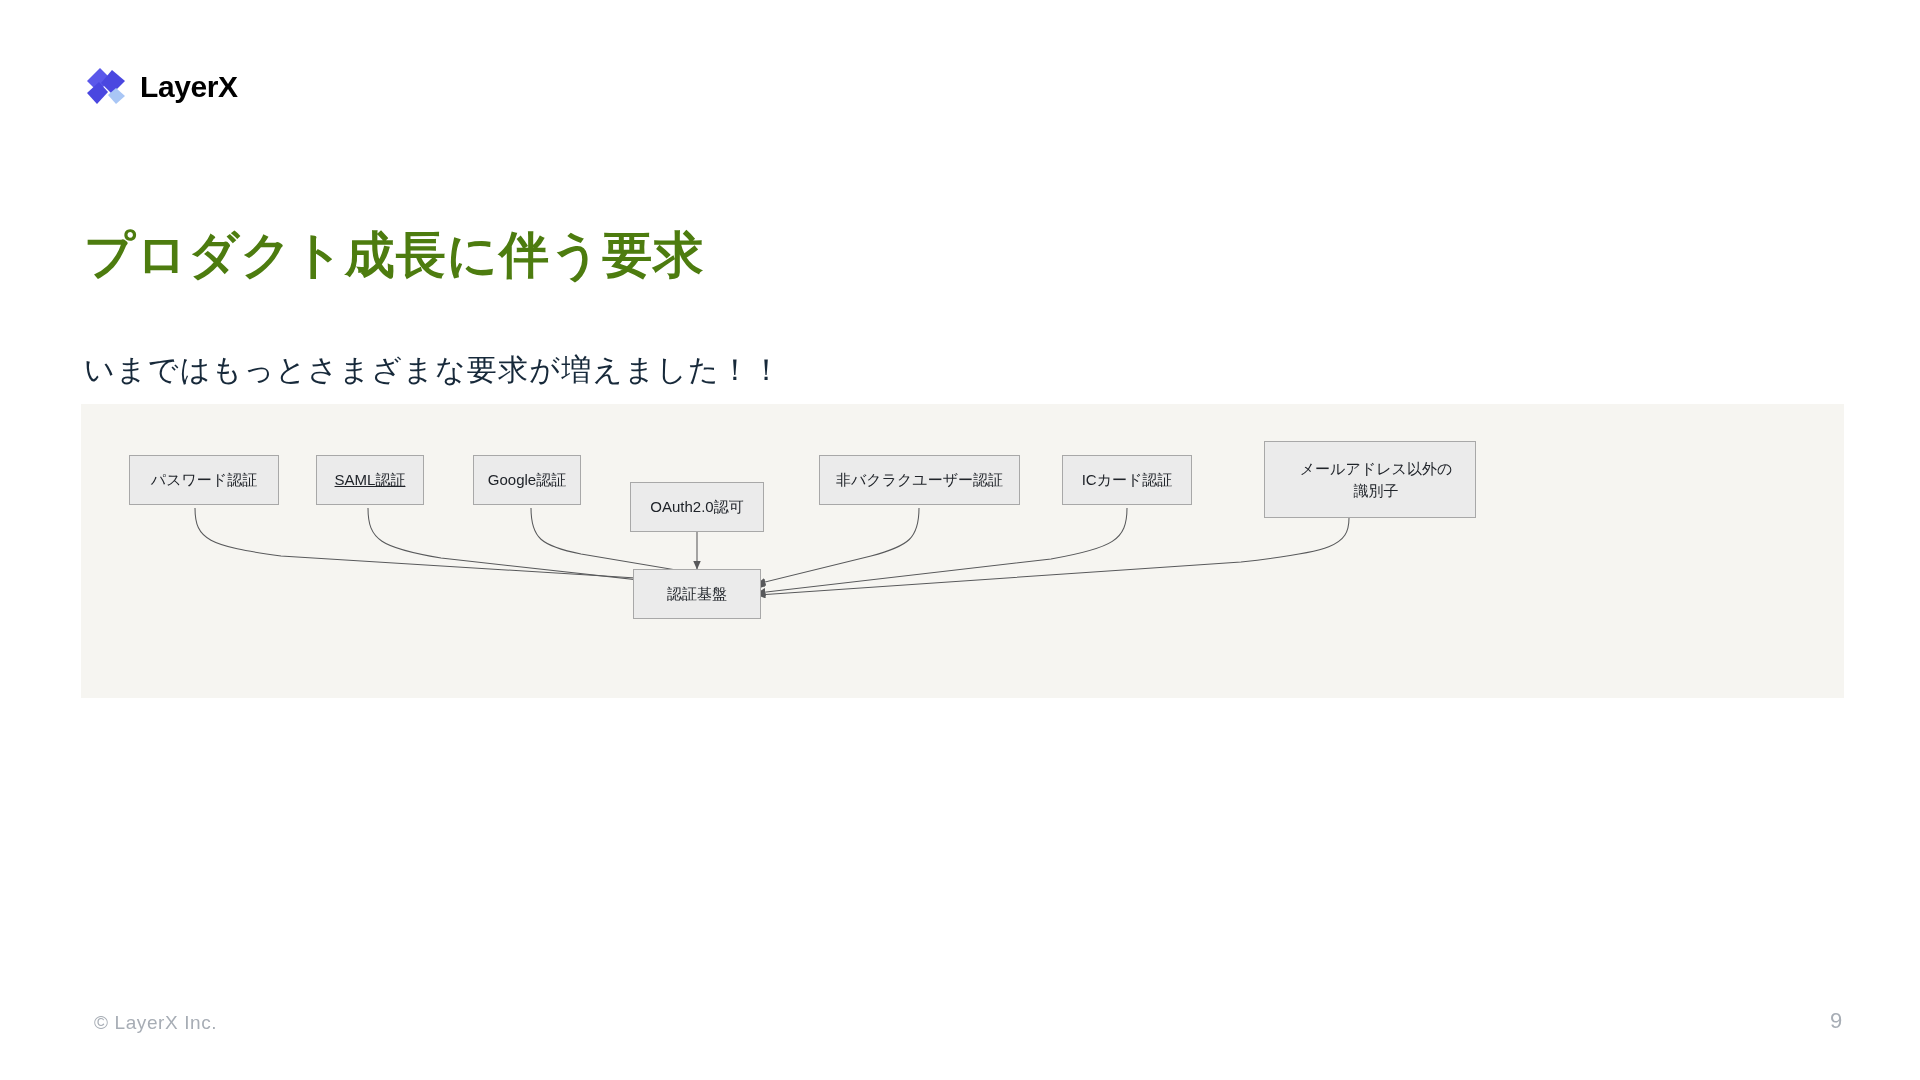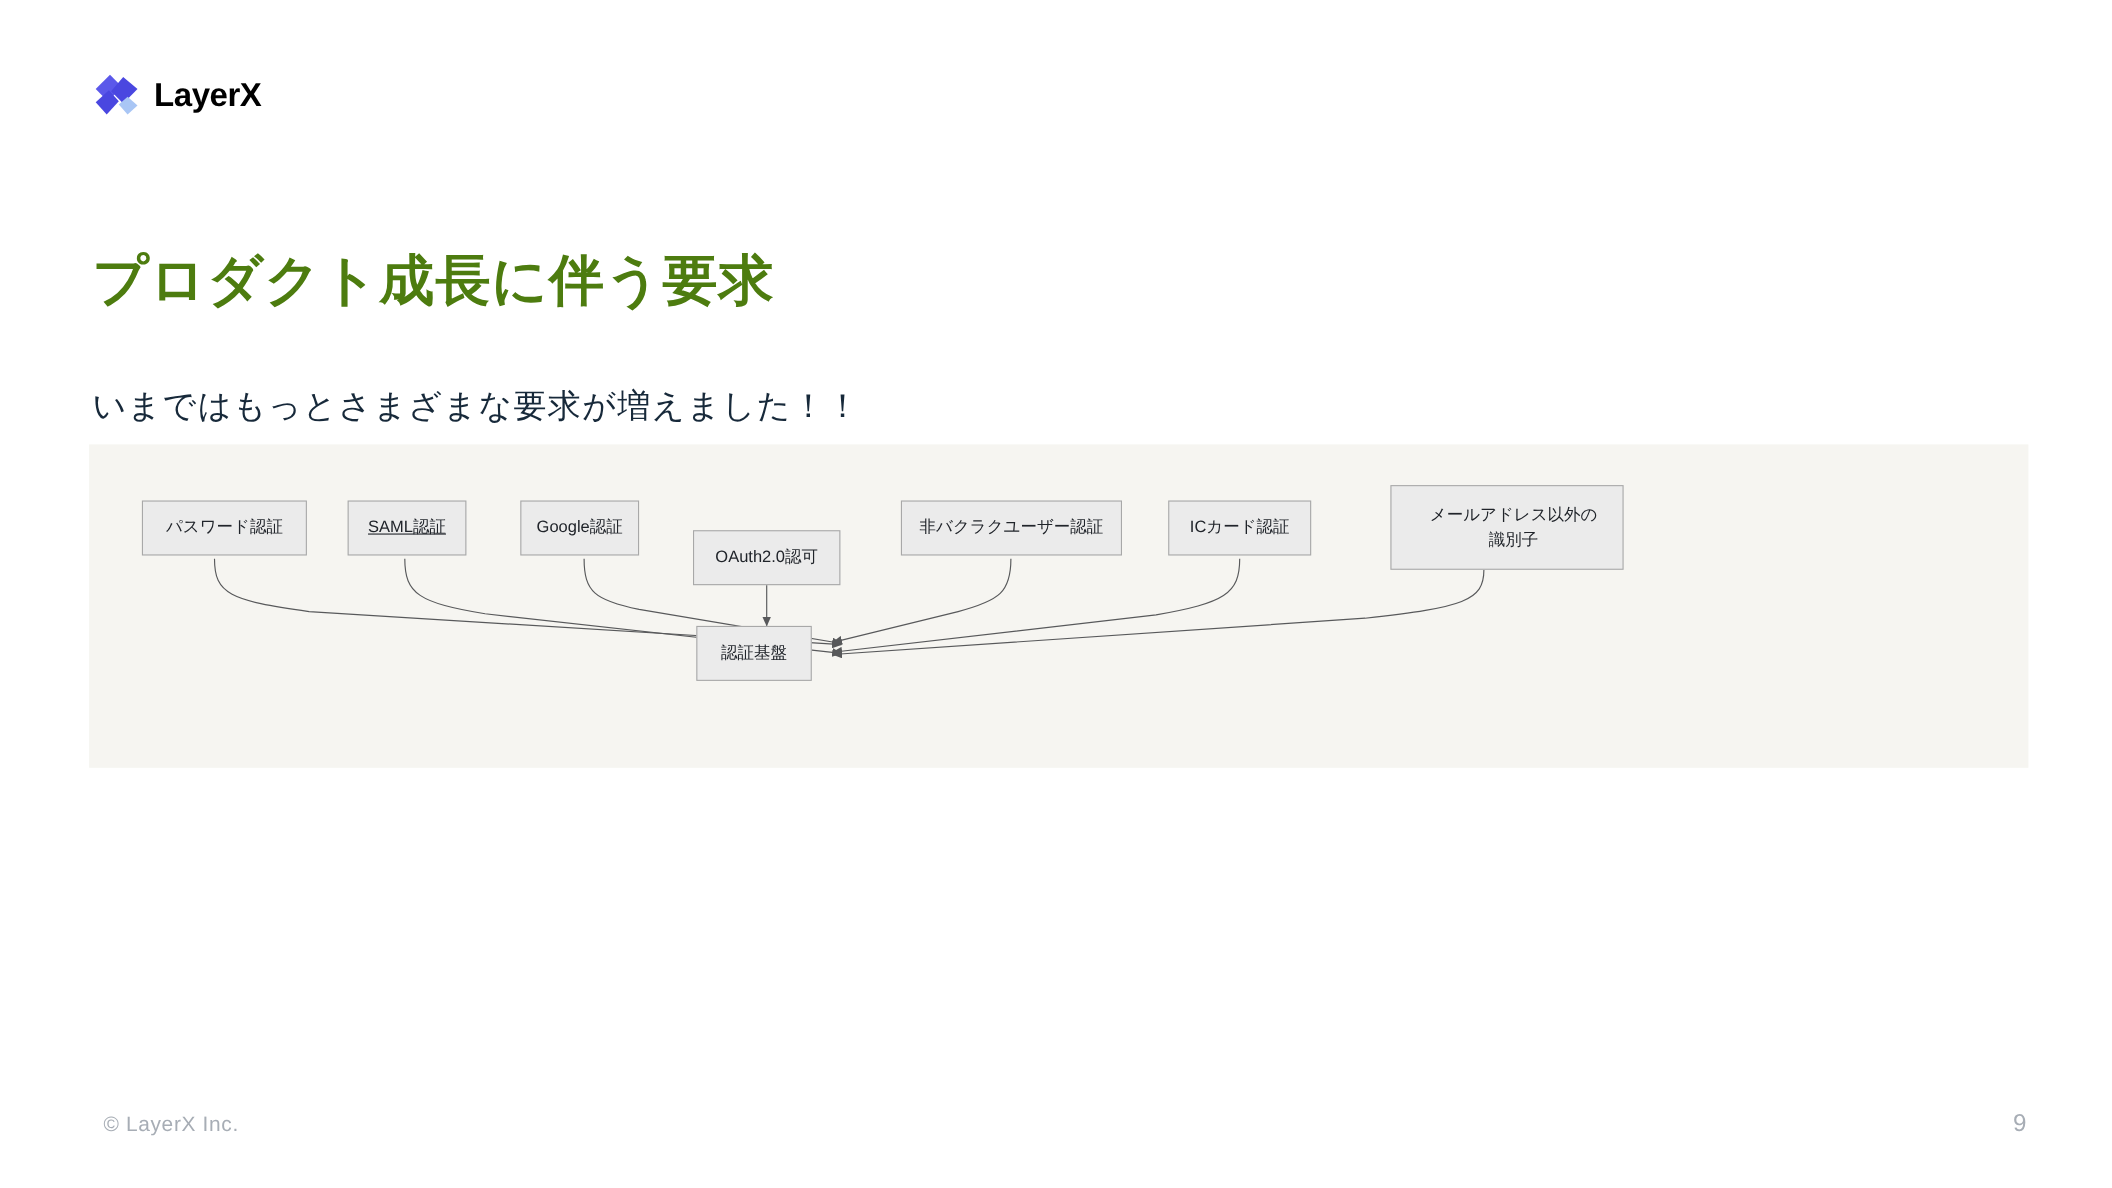--- a/index.html
+++ b/index.html
@@ -202,21 +202,21 @@
     </div>
 
     <div class="node-box" style="left:981px; top:51px; width:130px; height:50px;">
       <span>ICカード認証</span>
     </div>
 
     <div class="node-box" style="left:1183px; top:37px; width:212px; height:77px; padding-left:30px; padding-right:18px;">
       <span>メールアドレス以外の識別子</span>
     </div>
 
-    <div class="node-box center" style="top: 165px; height: 50px; left: 552px; width: 105px;">
+    <div class="node-box center" style="top: 165px; height: 50px; left: 552px; width: 128px;">
       <span>認証基盤</span>
     </div>
 
   </div>
 
   <div class="footer-copyright">© LayerX Inc.</div>
   <div class="footer-pagenum">9</div>
 
 </div>
 

